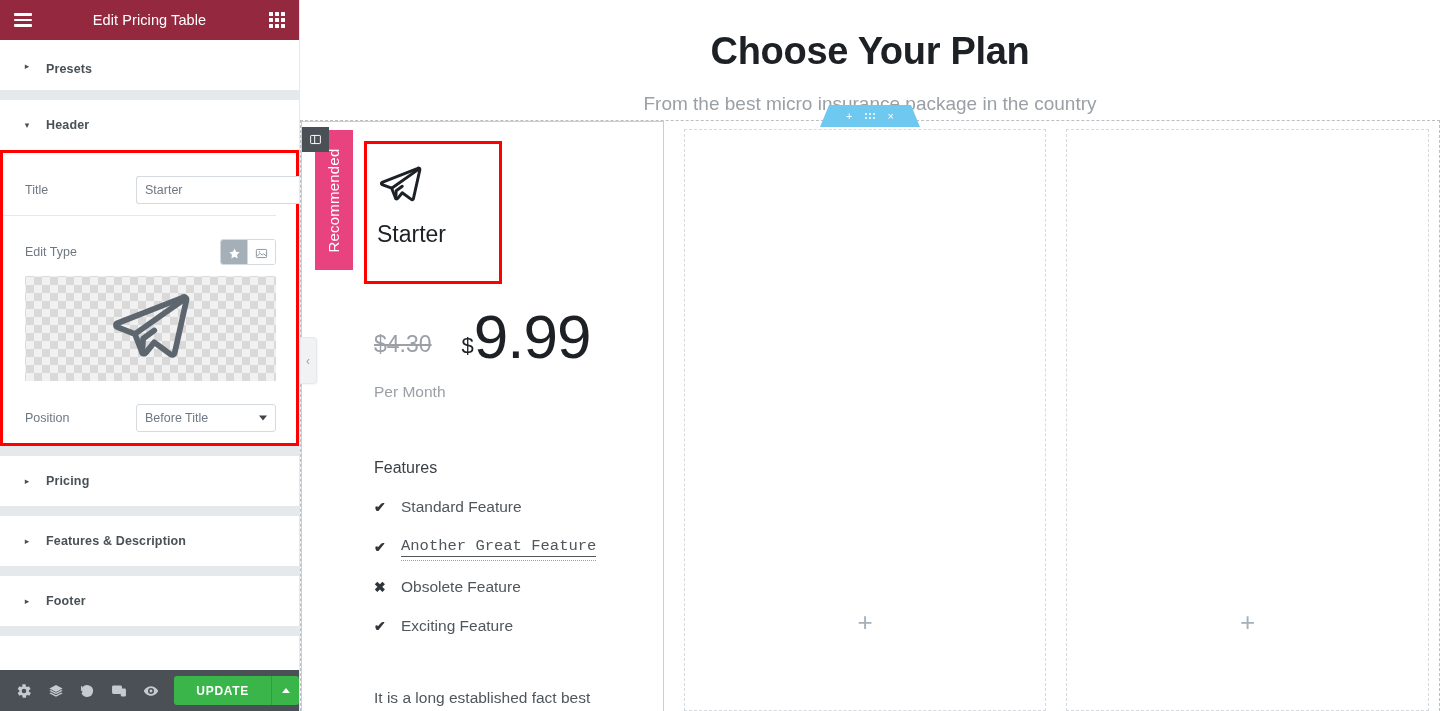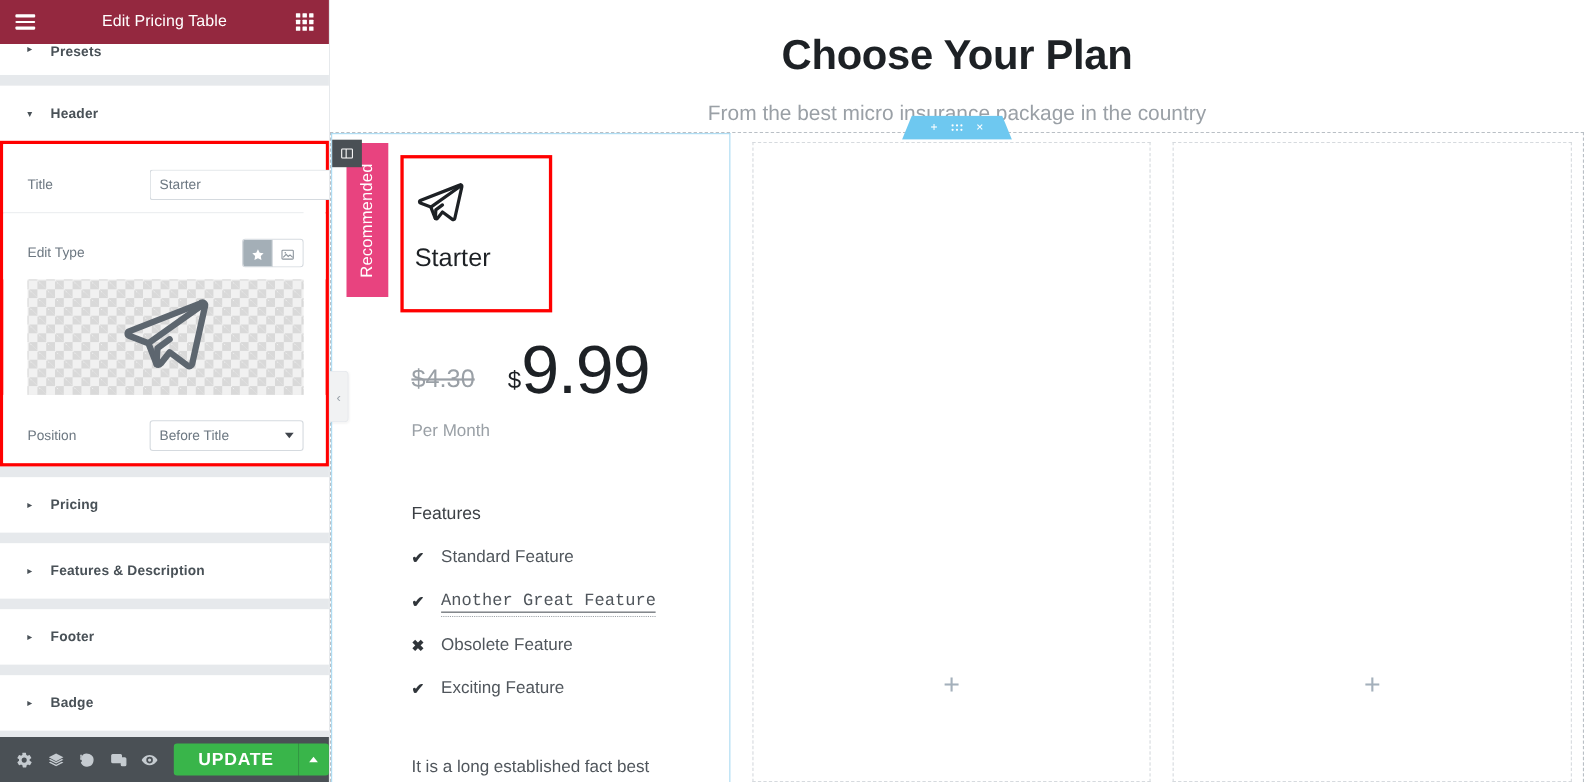--- a/index.html
+++ b/index.html
@@ -12,20 +12,21 @@
   #app { position: relative; width: 1440px; height: 711px; display: flex; }
 
   
   #panel {
     position: relative;
     width: 300px; height: 711px;
     background: #ffffff;
     display: flex; flex-direction: column;
     border-right: 1px solid #e6e9ec;
     flex: 0 0 300px;
+    gap: 22px;
   }
   .panel-header {
     height: 40px; flex: 0 0 40px;
     background: #94283f;
     display: flex; align-items: center; justify-content: space-between;
     padding: 0 14px;
     position: relative; z-index: 6;
   }
   .panel-header-title {
     position: absolute; left: 0; right: 0; top: 0; bottom: 0;
@@ -146,21 +147,21 @@
   }
   .footer-icon {
     width: 38px; height: 41px;
     display: flex; align-items: center; justify-content: center;
     cursor: pointer;
   }
   .footer-icon svg { width: 16px; height: 16px; fill: #c5cbd0; }
   .update-wrap { margin-left: 8px; display: flex; height: 29px; }
   .update-btn {
     background: #39b54a; color: #ffffff;
-    font-size: 16px; font-weight: bold; letter-spacing: .7px;
+    font-size: 12px; font-weight: bold; letter-spacing: .7px;
     border: none; border-radius: 3px 0 0 3px;
     padding: 0 22px; height: 29px; cursor: pointer;
     font-family: "Liberation Sans", sans-serif;
   }
   .update-caret-btn {
     width: 28px; height: 29px;
     background: #39b54a; border-radius: 0 3px 3px 0;
     border-left: 1px solid #2f9e3f;
     display: flex; align-items: center; justify-content: center;
     cursor: pointer;

